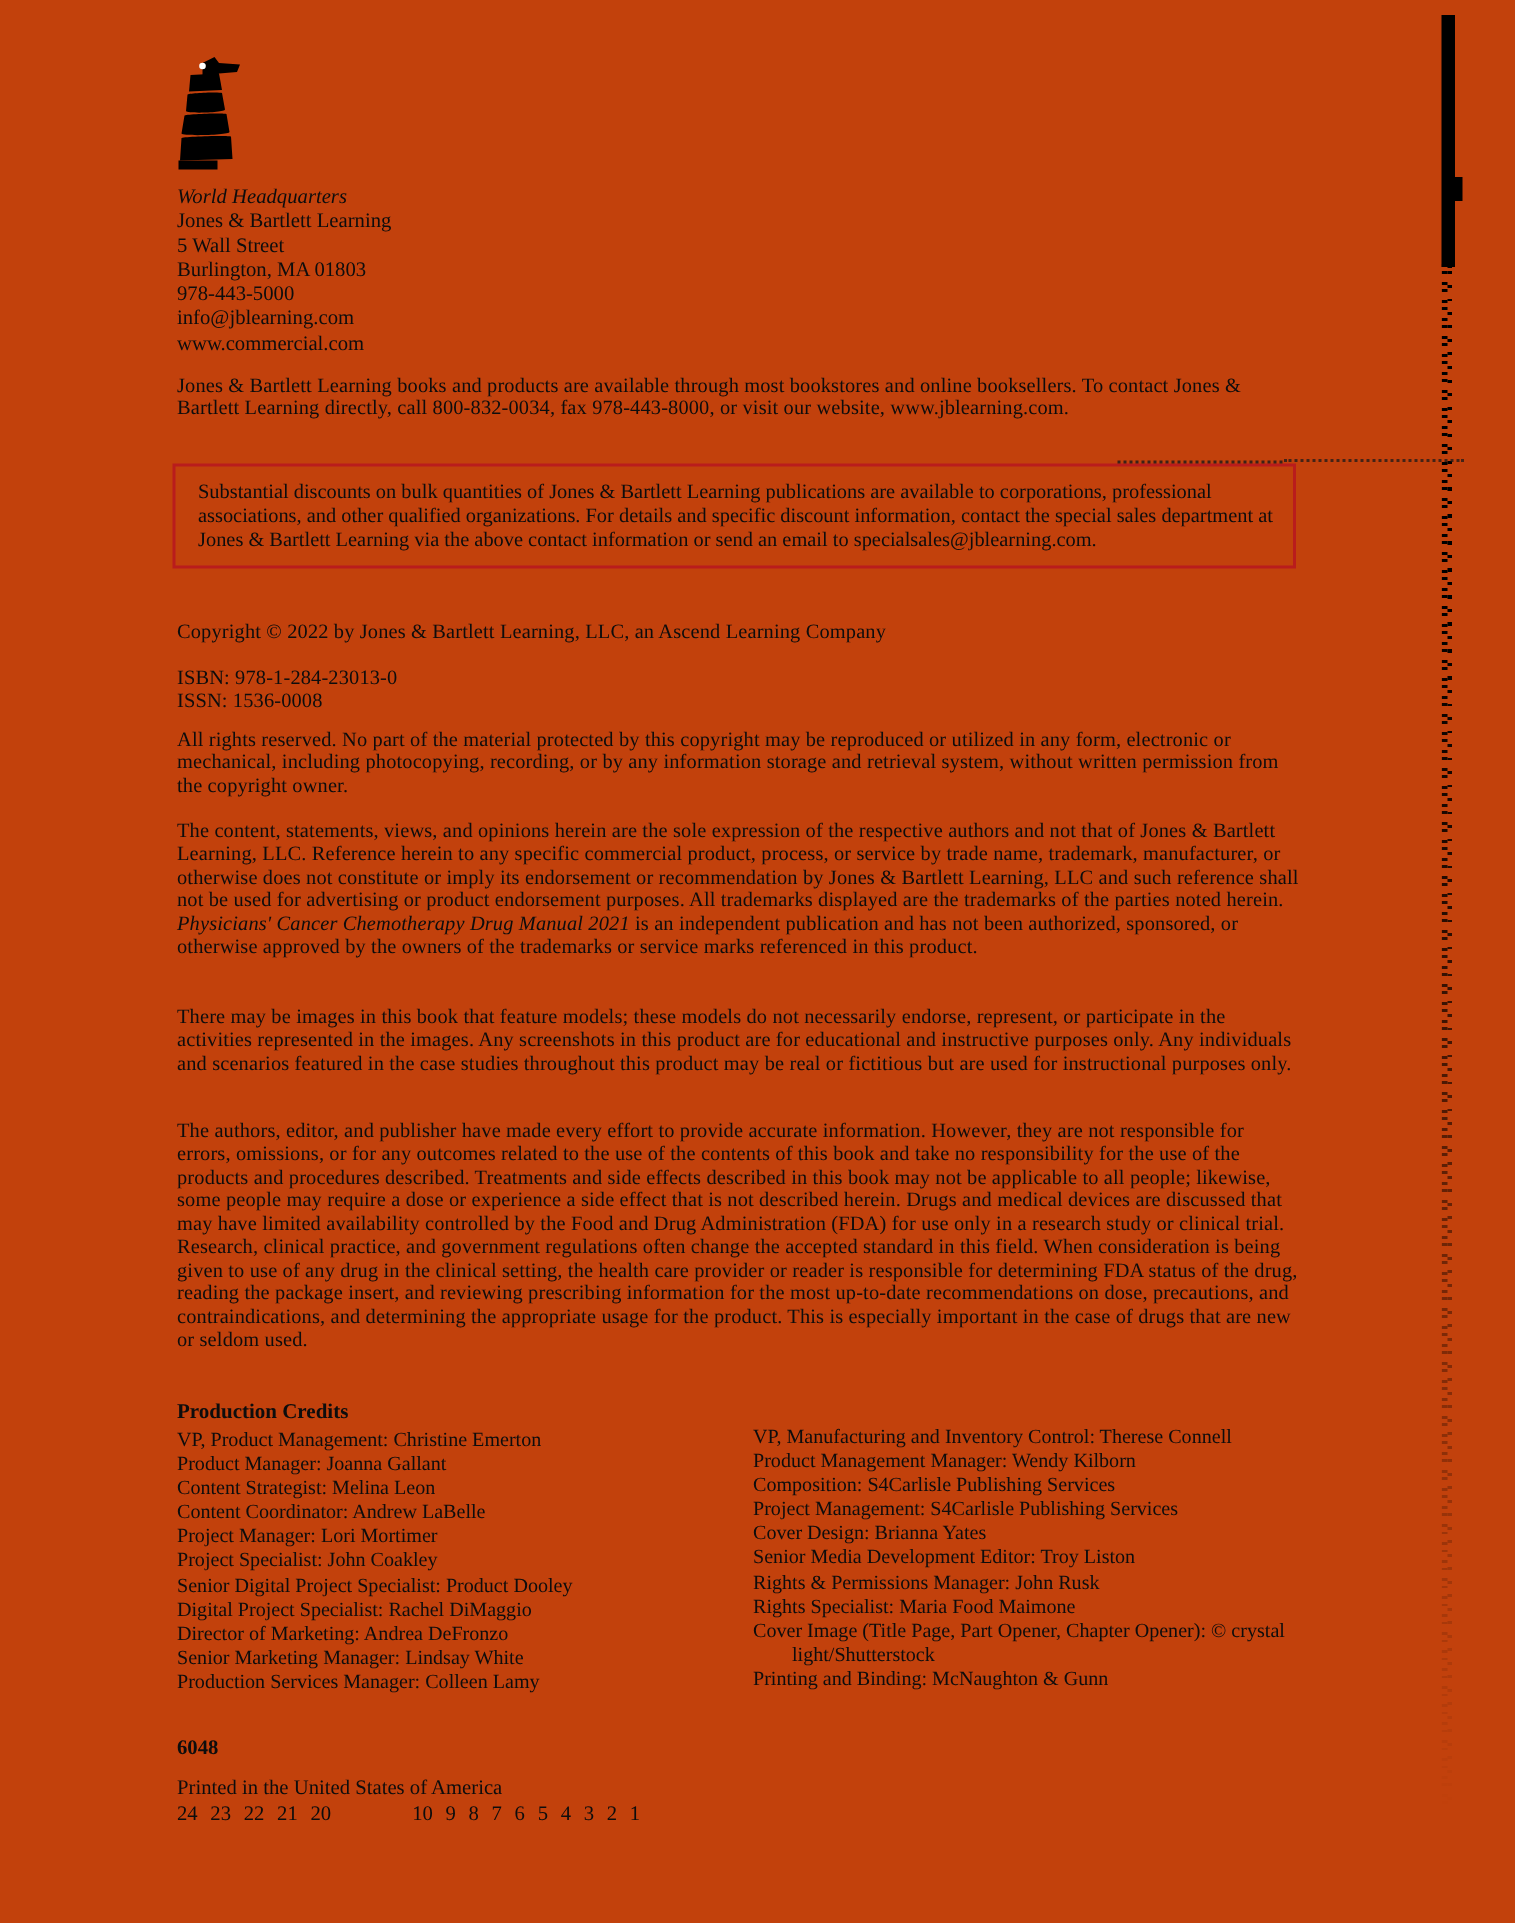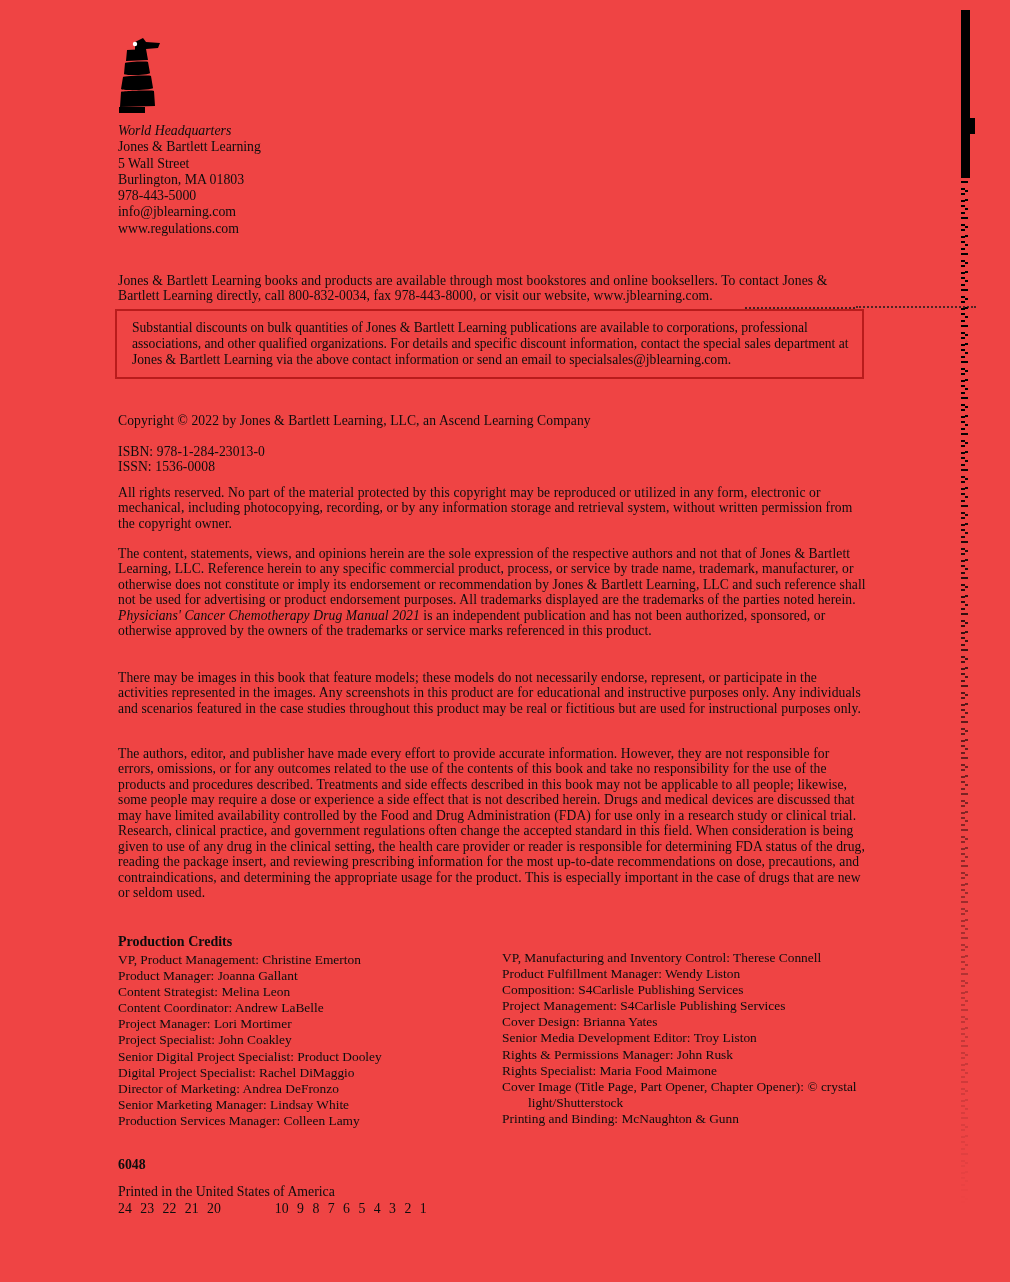--- a/index.html
+++ b/index.html
@@ -1,20 +1,20 @@
 <!DOCTYPE html>
 <html><head>
 <meta charset="utf-8">
 <style>
   html,body { margin:0; padding:0; background:#e8e8e8; }
   .page {
     position: relative;
     width: 1010px; height: 1282px;
     margin: 0 auto;
-    background: #ef4444;
+    background: #c2410c;
     font-family: "Liberation Serif", "DejaVu Serif", serif;
     color: #0d0d0d;
     overflow: hidden;
   }
   .blk { position: absolute; }
   .para {
     width: 748px;
     font-size: 13.6px;
     line-height: 1.14;
     letter-spacing: 0.1px;
@@ -74,24 +74,24 @@
     </svg>
   </div>
 
   <div class="blk addr" style="left:118px; top:123px;">
     <div class="hq">World Headquarters</div>
     <div>Jones &amp; Bartlett Learning</div>
     <div>5 Wall Street</div>
     <div>Burlington, MA 01803</div>
     <div>978-443-5000</div>
     <div>info@jblearning.com</div>
-    <div>www.regulations.com</div>
+    <div>www.commercial.com</div>
   </div>
 
-  <div class="blk para" style="left:118px; top:249px;margin-top:24px;">Jones &amp; Bartlett Learning books and products are available through most bookstores and online booksellers. To contact Jones &amp; Bartlett Learning directly, call 800-832-0034, fax 978-443-8000, or visit our website, www.jblearning.com.</div>
+  <div class="blk para" style="left:118px; top:249px;">Jones &amp; Bartlett Learning books and products are available through most bookstores and online booksellers. To contact Jones &amp; Bartlett Learning directly, call 800-832-0034, fax 978-443-8000, or visit our website, www.jblearning.com.</div>
 
   <div class="blk discount-box">
     <span>Substantial discounts on bulk quantities of Jones &amp; Bartlett Learning publications are available to corporations, professional associations, and other qualified organizations. For details and specific discount information, contact the special sales department at Jones &amp; Bartlett Learning via the above contact information or send an email to specialsales@jblearning.com.</span>
   </div>
 
   <div class="blk para" style="left:118px; top:413px;">Copyright © 2022 by Jones &amp; Bartlett Learning, LLC, an Ascend Learning Company</div>
 
   <div class="blk para" style="left:118px; top:444px;">
     <div>ISBN: 978-1-284-23013-0</div>
     <div>ISSN: 1536-0008</div>
@@ -118,21 +118,21 @@
     <div class="credit-item">Project Specialist: John Coakley</div>
     <div class="credit-item">Senior Digital Project Specialist: Product Dooley</div>
     <div class="credit-item">Digital Project Specialist: Rachel DiMaggio</div>
     <div class="credit-item">Director of Marketing: Andrea DeFronzo</div>
     <div class="credit-item">Senior Marketing Manager: Lindsay White</div>
     <div class="credit-item">Production Services Manager: Colleen Lamy</div>
   </div>
 
   <div class="blk credit-col col-right" style="left:502px; top:950px;">
     <div class="credit-item">VP, Manufacturing and Inventory Control: Therese Connell</div>
-    <div class="credit-item">Product Fulfillment Manager: Wendy Liston</div>
+    <div class="credit-item">Product Management Manager: Wendy Kilborn</div>
     <div class="credit-item">Composition: S4Carlisle Publishing Services</div>
     <div class="credit-item">Project Management: S4Carlisle Publishing Services</div>
     <div class="credit-item">Cover Design: Brianna Yates</div>
     <div class="credit-item">Senior Media Development Editor: Troy Liston</div>
     <div class="credit-item">Rights &amp; Permissions Manager: John Rusk</div>
     <div class="credit-item">Rights Specialist: Maria Food Maimone</div>
     <div class="credit-item">Cover Image (Title Page, Part Opener, Chapter Opener): © crystal light/Shutterstock</div>
     <div class="credit-item">Printing and Binding: McNaughton &amp; Gunn</div>
   </div>
 

